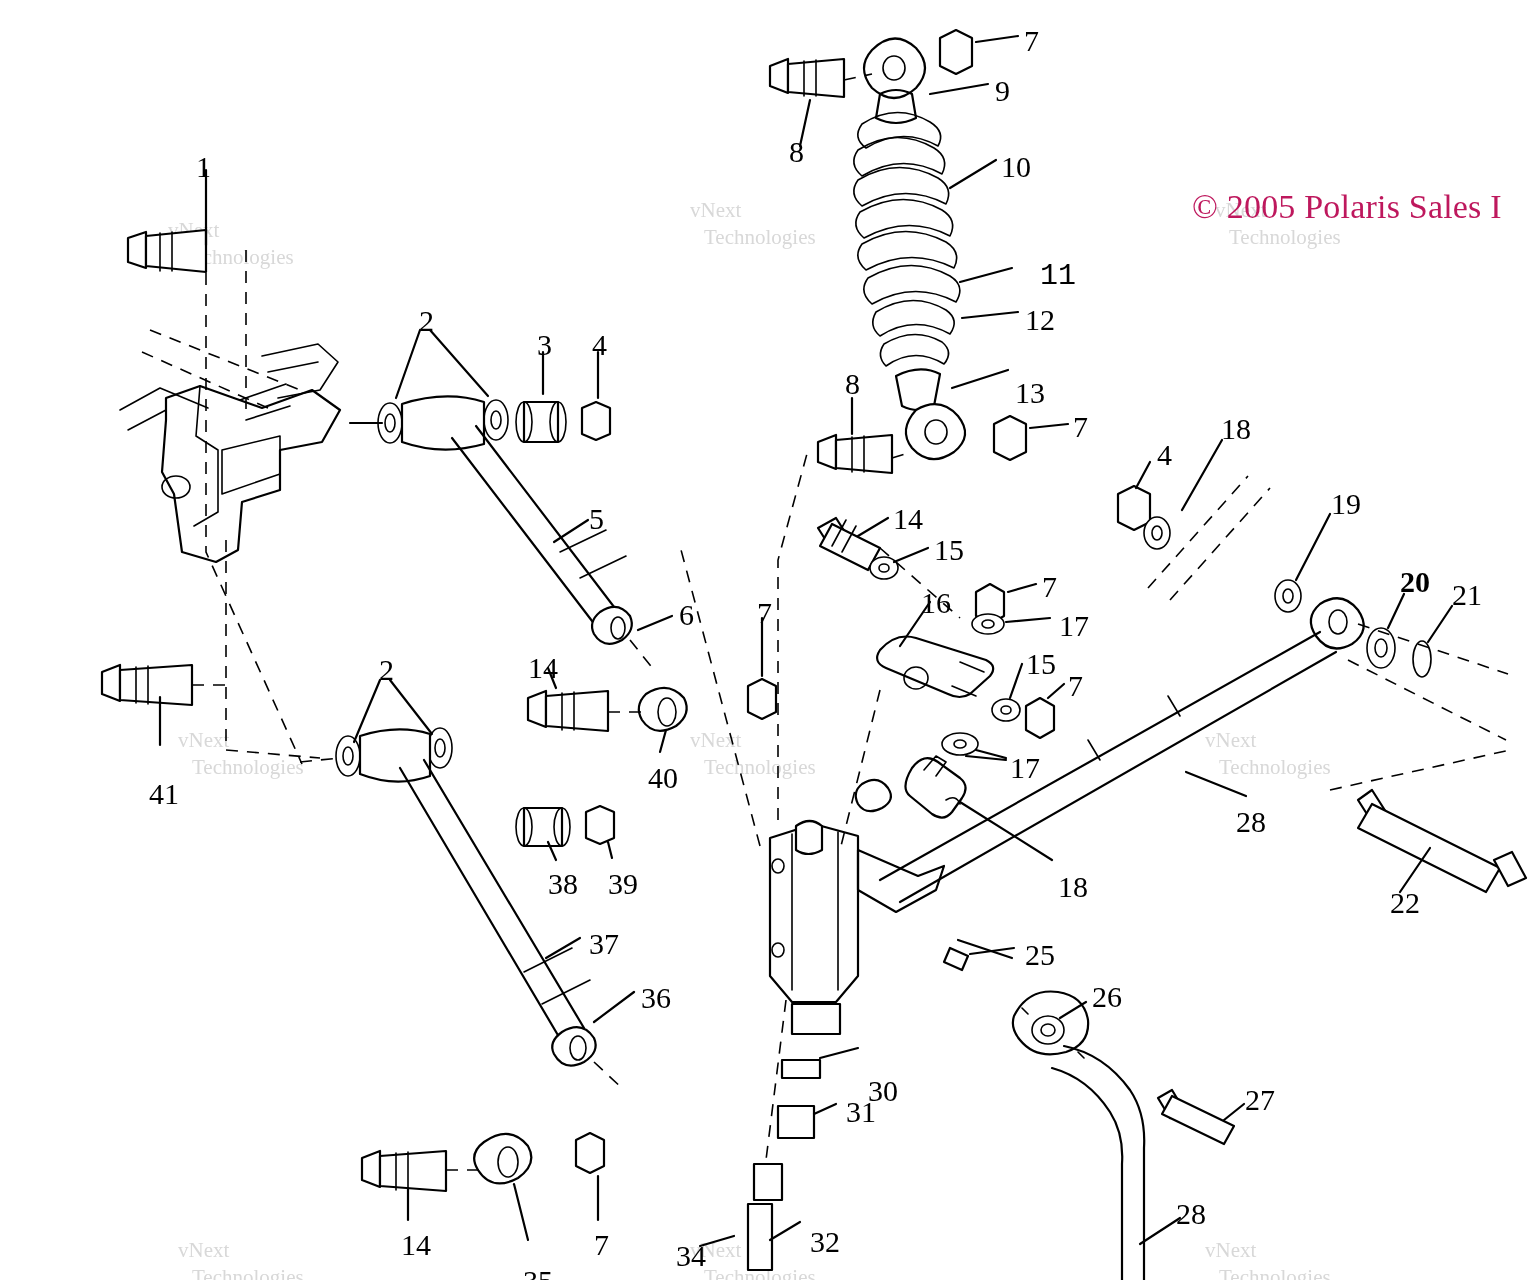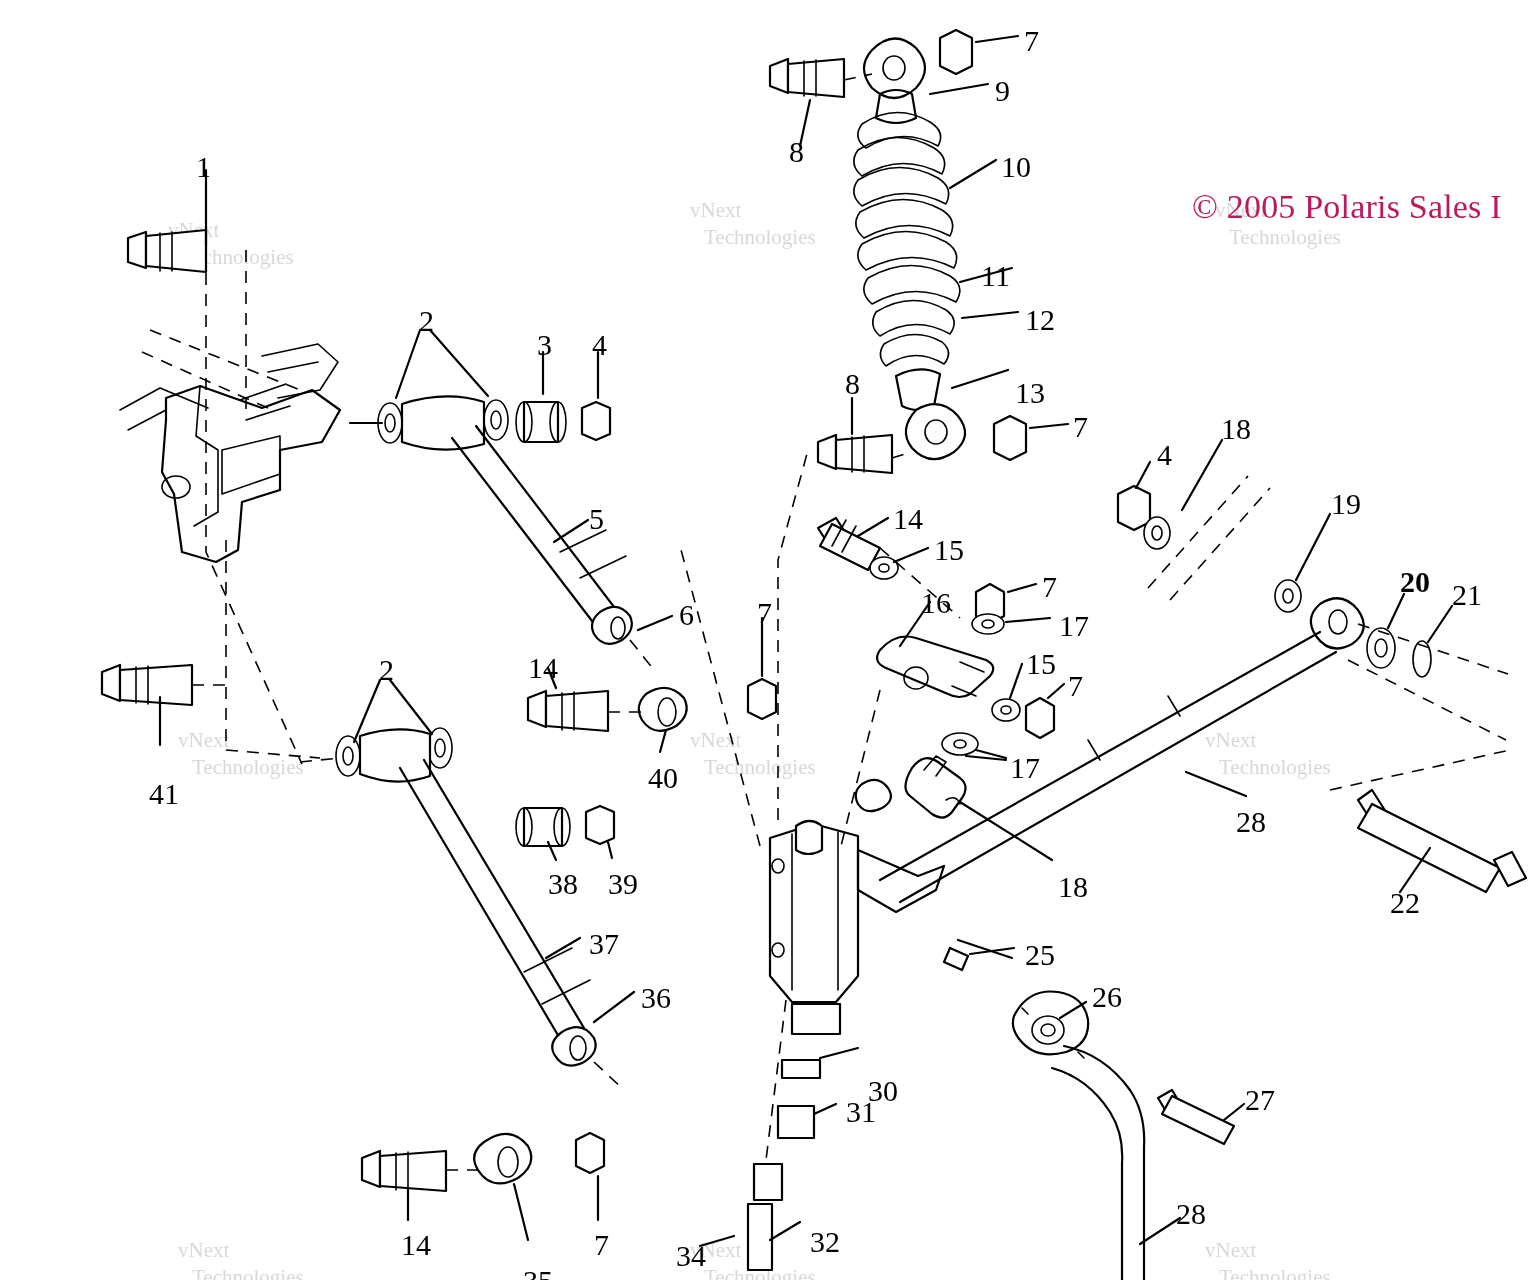--- a/index.html
+++ b/index.html
@@ -425,21 +425,21 @@
       <div class="callout" style="left: 196px; top: 152px;">1</div>
       <div class="callout" style="left: 419px; top: 306px;">2</div>
       <div class="callout" style="left: 537px; top: 330px;">3</div>
       <div class="callout" style="left: 592px; top: 330px;">4</div>
       <div class="callout" style="left: 589px; top: 504px;">5</div>
       <div class="callout" style="left: 679px; top: 600px;">6</div>
       <div class="callout" style="left: 1024px; top: 26px;">7</div>
       <div class="callout" style="left: 789px; top: 137px;">8</div>
       <div class="callout" style="left: 995px; top: 76px;">9</div>
       <div class="callout" style="left: 1001px; top: 152px;">10</div>
-      <div class="callout" style="left: 981px; top: 261px;">11</div>
+      <div class="callout" style="left: 1040px; top: 261px; font-family: Liberation Mono, monospace;">11</div>
       <div class="callout" style="left: 1025px; top: 305px;">12</div>
       <div class="callout" style="left: 1015px; top: 362px; margin-top: 16px;">13</div>
       <div class="callout" style="left: 845px; top: 369px;">8</div>
       <div class="callout" style="left: 1073px; top: 412px;">7</div>
       <div class="callout" style="left: 1157px; top: 440px;">4</div>
       <div class="callout" style="left: 1221px; top: 414px;">18</div>
       <div class="callout" style="left: 1331px; top: 489px;">19</div>
       <div class="callout" style="left: 1400px; top: 567px; font-weight: bold;">20</div>
       <div class="callout" style="left: 1452px; top: 580px;">21</div>
       <div class="callout" style="left: 893px; top: 504px;">14</div>

